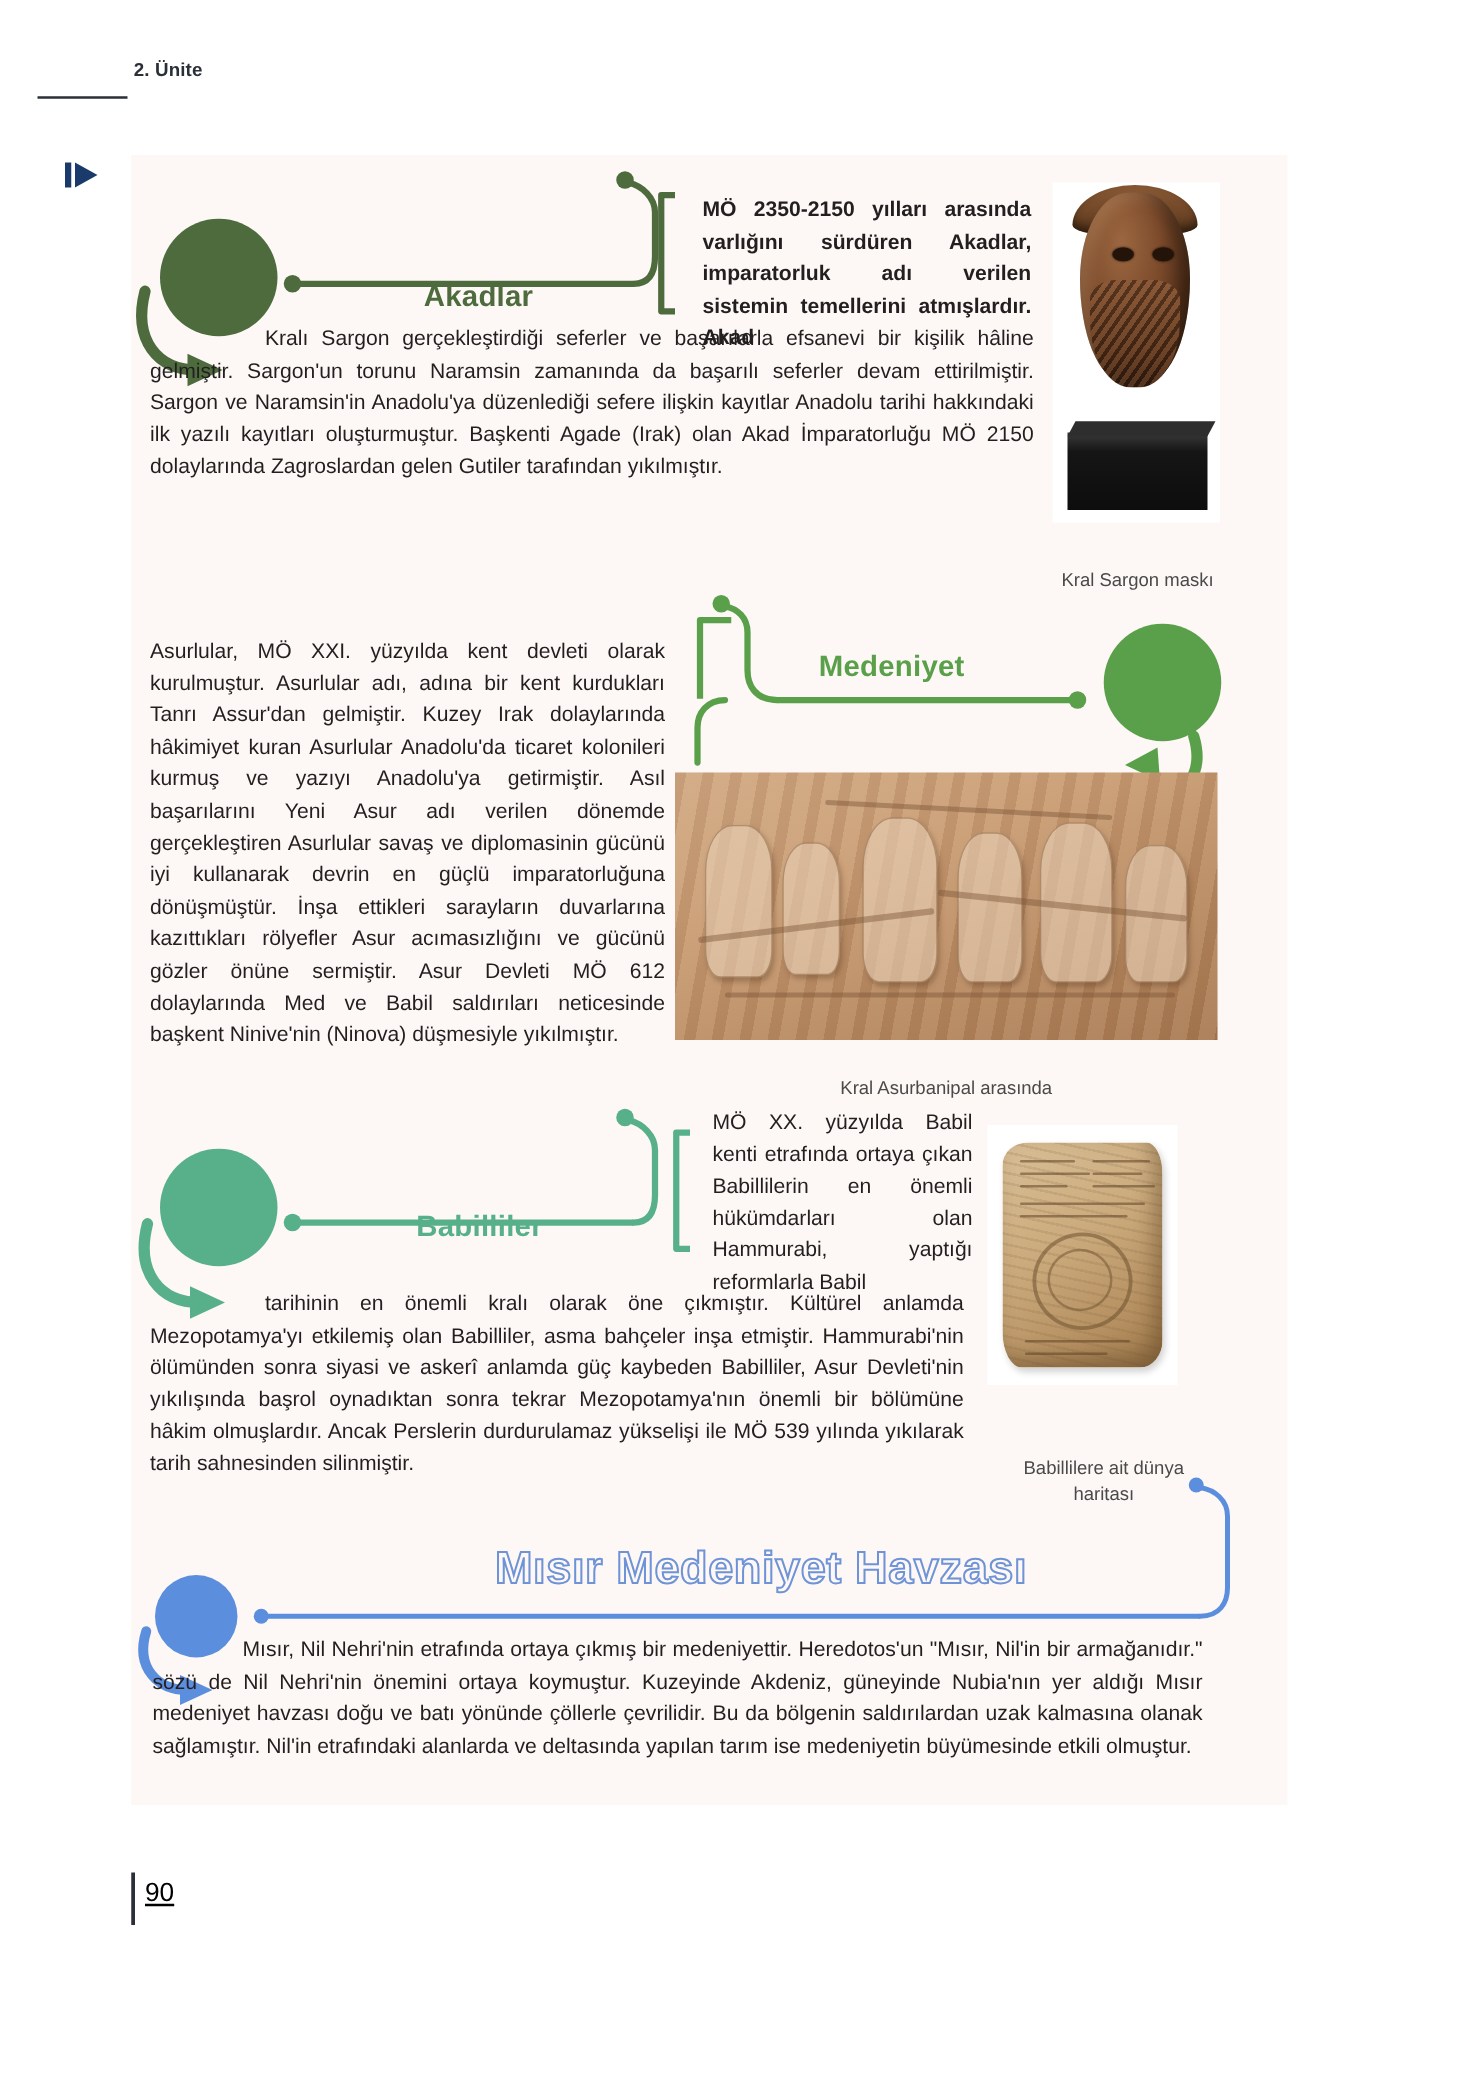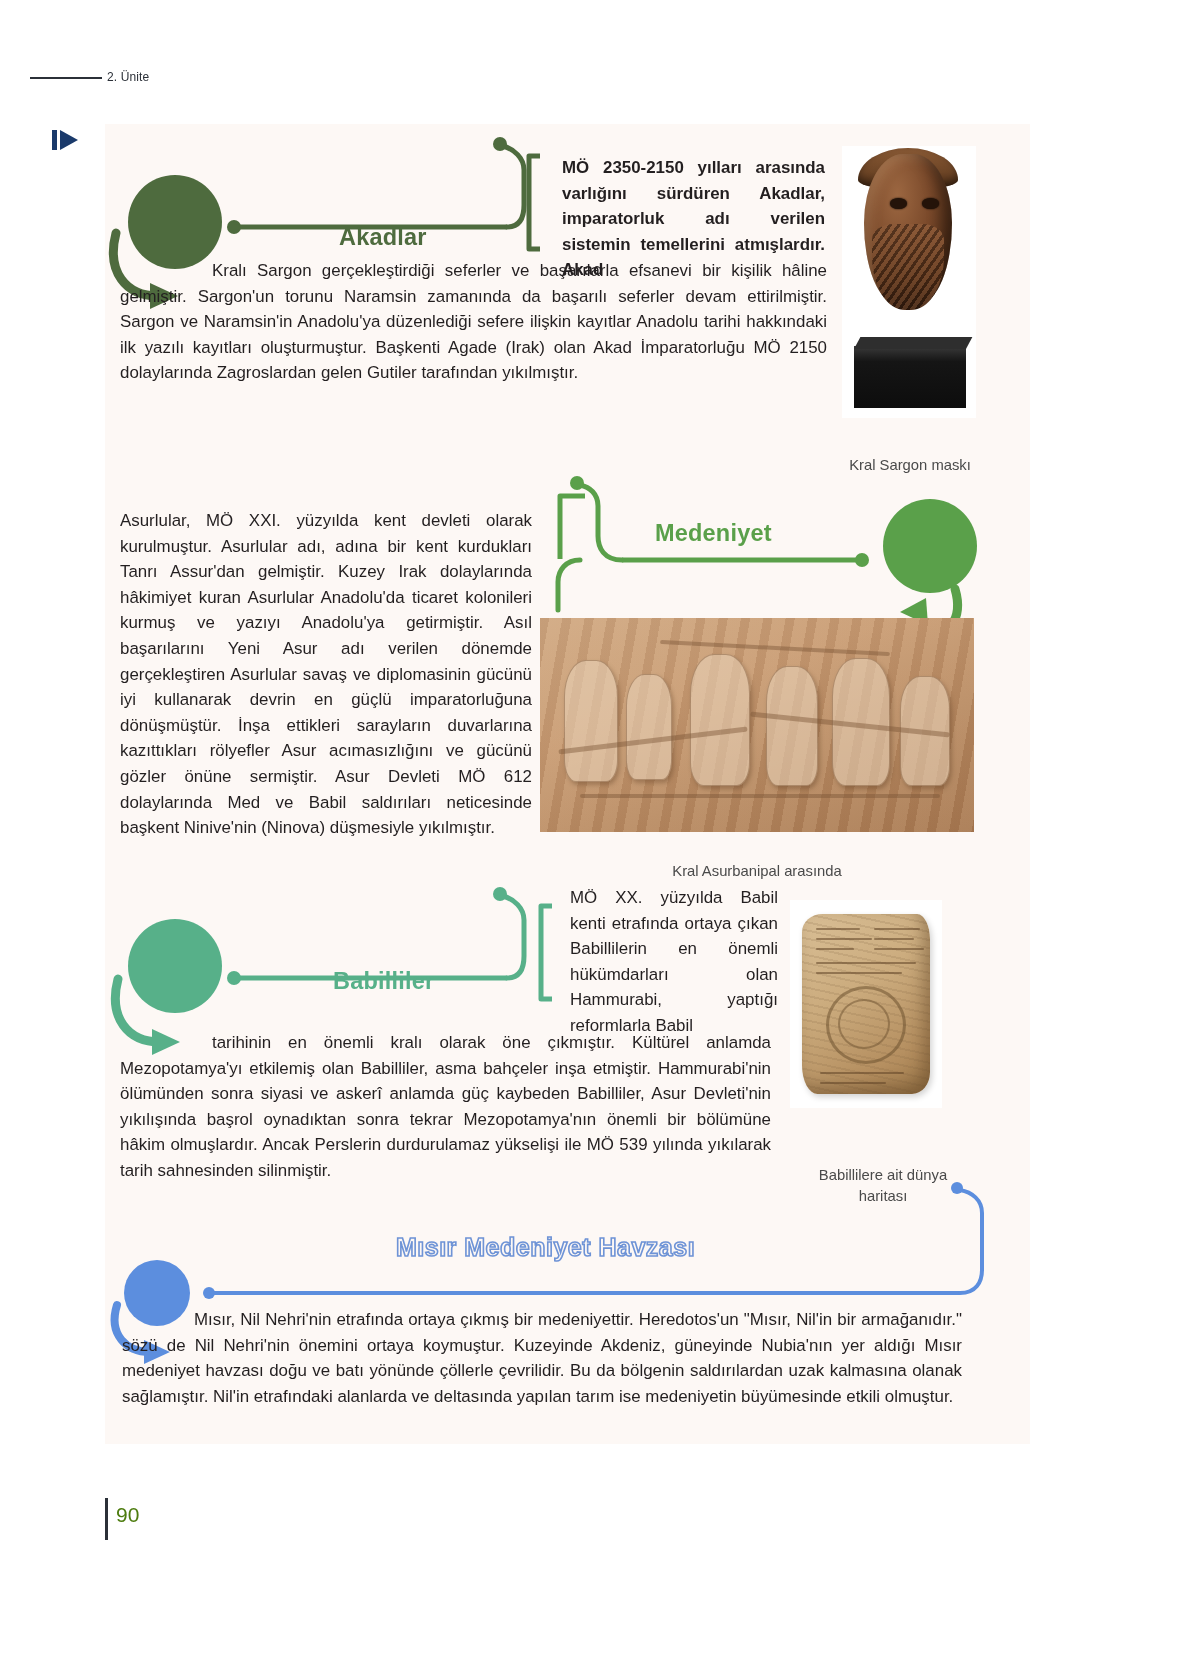--- a/index.html
+++ b/index.html
@@ -20,24 +20,25 @@
     position: absolute;
     left: 30px;
     top: 77px;
     width: 72px;
     height: 2px;
     background: #2b3038;
   }
   .header-unit {
     position: absolute;
     left: 107px;
-    top: 70px;
-    font-size: 12px;
+    top: 48px;
+    font-size: 15px;
     color: #2b3038;
     letter-spacing: .1px;
+    font-weight: bold;
   }
 
   
   .panel {
     position: absolute;
     left: 105px;
     top: 124px;
     width: 925px;
     height: 1320px;
     background: #fdf8f5;
@@ -188,21 +189,21 @@
   .cune {
     position: absolute;
     height: 2px;
     background: rgba(96,68,38,.55);
     border-radius: 1px;
   }
 
   
   .misir-title {
     position: absolute;
-    font-size: 25px;
+    font-size: 36px;
     font-weight: bold;
     color: #fdf8f5;
     -webkit-text-stroke: 1.6px #6e93d6;
     letter-spacing: .5px;
     white-space: nowrap;
   }
 
   
   .footer-bar {
     position: absolute;
@@ -210,21 +211,22 @@
     top: 1498px;
     width: 3px;
     height: 42px;
     background: #2b3038;
   }
   .footer-num {
     position: absolute;
     left: 116px;
     top: 1503px;
     font-size: 21px;
-    color: #4d7c0f;
+    color: #000000;
+    text-decoration: underline;
   }
 
   svg { display: block; }
   .svg-layer {
     position: absolute;
     left: 0; top: 0;
     width: 1187px;
     height: 1659px;
     pointer-events: none;
   }

